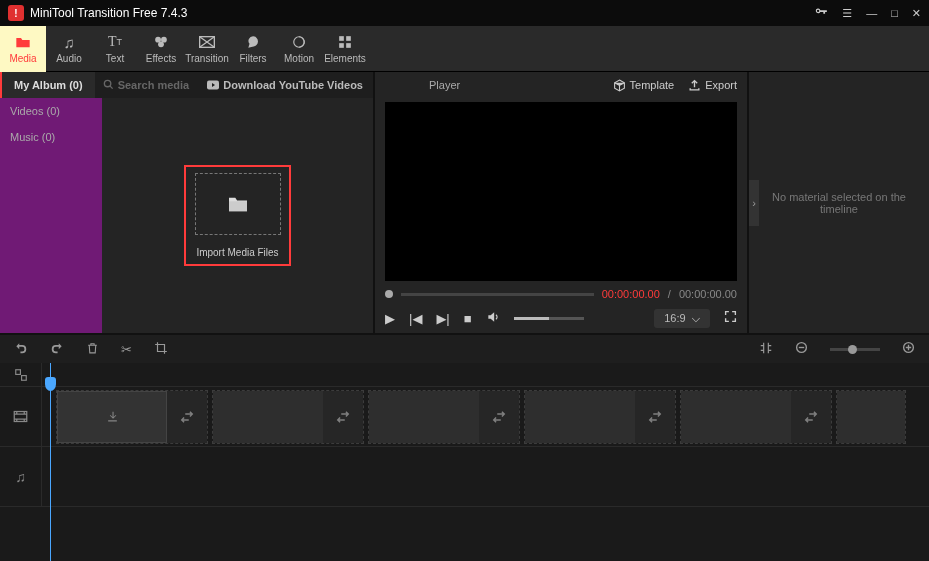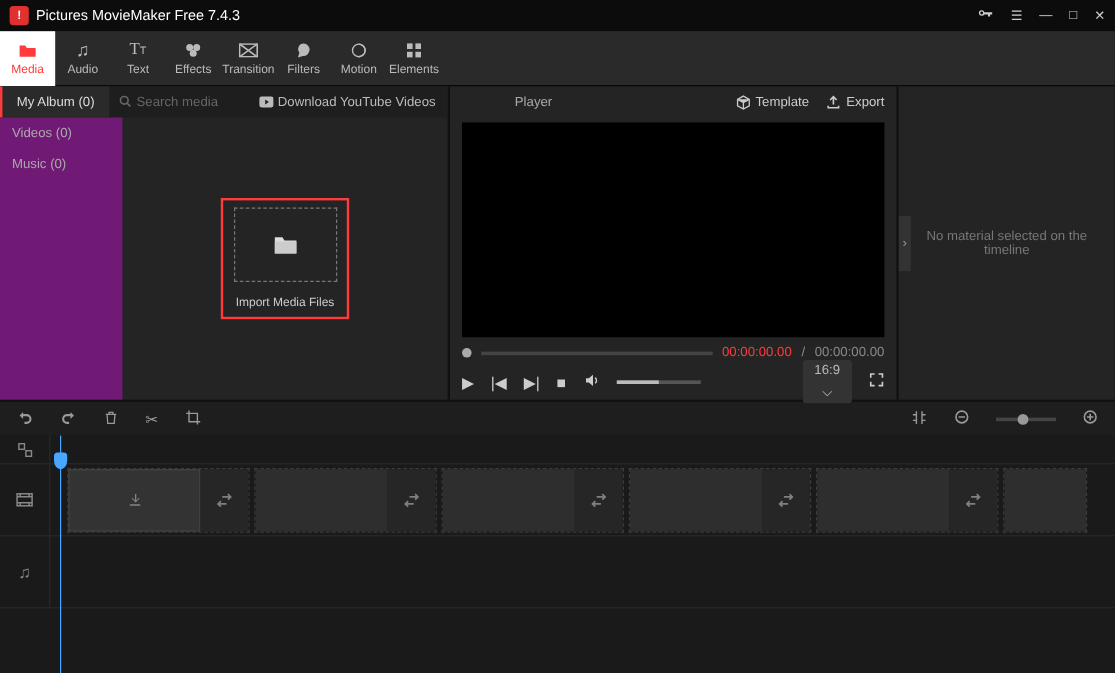--- a/index.html
+++ b/index.html
@@ -9,28 +9,28 @@
 .titlebar { height: 26px; background: #0c0c0c; display: flex; align-items: center; padding: 0 8px; }
 .titlebar .logo { width: 16px; height: 16px; background: #e03030; border-radius: 3px; margin-right: 6px; display: flex; align-items: center; justify-content: center; color: white; font-size: 10px; font-weight: bold; }
 .titlebar .title { color: #fff; font-size: 12px; font-weight: 500; flex: 1; }
 .titlebar .winctl { display: flex; gap: 14px; align-items: center; }
 .titlebar .winctl span { cursor: pointer; color: #ccc; }
 .titlebar .key { color: #f5c518; }
 
 
 .toolbar { height: 46px; background: #2a2a2a; display: flex; align-items: center; border-bottom: 1px solid #000; }
 .tool-tab { display: flex; flex-direction: column; align-items: center; justify-content: center; width: 46px; height: 46px; cursor: pointer; color: #bbb; gap: 2px; }
-.tool-tab.active { color: #ff3b3b; background: #ffffff; }
+.tool-tab.active { color: #ff3b3b; background: #fef9c3; }
 .tool-tab .ticon { font-size: 15px; height: 18px; display: flex; align-items: center; }
 .tool-tab .tlabel { font-size: 10px; }
 
 
 .main { display: flex; height: 261px; }
 .left-pane { width: 375px; background: #242424; display: flex; flex-direction: column; border-right: 2px solid #111; }
-.side-tabs { height: 26px; background: #1e1e1e; display: flex; align-items: center; }
+.side-tabs { height: 26px; background: #1e1e1e; display: flex; align-items: center; font-weight: bold; }
 .side-tab { padding: 0 12px; height: 100%; display: flex; align-items: center; cursor: pointer; color: #999; }
 .side-tab.active { background: #2a2a2a; color: #ddd; border-left: 2px solid #ff3b3b; }
 .side-tabs .search { flex: 1; display: flex; align-items: flex-start; padding-left: 8px; color: #666; }
 .side-tabs .youtube { padding: 0 10px; display: flex; align-items: center; gap: 4px; cursor: pointer; color: #bbb; }
 .side-body { display: flex; flex: 1; }
 .side-list { width: 102px; background: #701a75; }
 .side-item { height: 26px; display: flex; align-items: center; padding-left: 10px; cursor: pointer; color: #aaa; }
 .media-area { flex: 1; display: flex; align-items: center; justify-content: center; }
 .import-box { width: 107px; height: 101px; border: 2px solid #ff3b3b; display: flex; flex-direction: column; align-items: center; justify-content: center; }
 .import-inner { width: 86px; height: 62px; border: 1px dashed #777; display: flex; align-items: center; justify-content: center; margin-bottom: 12px; }
@@ -44,21 +44,21 @@
 .scrub-row { height: 18px; display: flex; align-items: center; padding: 0 10px; gap: 8px; }
 .scrub-dot { width: 8px; height: 8px; background: #aaa; border-radius: 50%; }
 .scrub-track { flex: 1; height: 3px; background: #444; }
 .tc-red { color: #ff3b3b; }
 .tc-grey { color: #888; }
 .controls-row { height: 30px; display: flex; align-items: center; padding: 0 10px; gap: 14px; }
 .controls-row .cbtn { cursor: pointer; color: #ccc; font-size: 13px; }
 .vol-track { width: 70px; height: 3px; background: #555; position: relative; }
 .vol-track::before { content: ''; position: absolute; left: 0; width: 50%; height: 100%; background: #bbb; }
 .controls-row .spacer { flex: 1; }
-.aspect { background: #333; border-radius: 3px; padding: 3px 10px; display: flex; align-items: center; gap: 6px; cursor: pointer; color: #bbb; flex-direction: column; }
+.aspect { background: #333; border-radius: 3px; padding: 3px 10px; display: flex; align-items: center; gap: 6px; cursor: pointer; color: #bbb; }
 
 .inspector { width: 180px; background: #242424; display: flex; align-items: center; justify-content: center; position: relative; }
 .inspector .handle { position: absolute; left: 0; top: 50%; transform: translateY(-50%); width: 10px; height: 46px; background: #333; display: flex; align-items: center; justify-content: center; cursor: pointer; color: #999; }
 .inspector .empty { color: #777; font-size: 11px; text-align: center; padding: 0 10px; }
 
 
 .tl-toolbar { height: 30px; background: #1e1e1e; display: flex; align-items: center; padding: 0 14px; gap: 22px; border-top: 2px solid #111; }
 .tl-toolbar .tbtn { cursor: pointer; color: #999; font-size: 13px; }
 .tl-toolbar .spacer { flex: 1; }
 .zoom-track { width: 50px; height: 3px; background: #444; position: relative; }
@@ -76,21 +76,21 @@
 .clip-main { width: 110px; background: #2e2e2e; display: flex; align-items: center; justify-content: center; }
 .clip-main.solid { background: #333; border: 1px solid #444; }
 .clip-trans { width: 40px; display: flex; align-items: center; justify-content: center; background: #262626; }
 .clip-trans svg, .clip-main svg { opacity: 0.6; }
 </style>
 </head>
 <body>
 
 <div class="titlebar">
   <div class="logo">!</div>
-  <div class="title">Pictures MovieMaker Free 7.4.3</div>
+  <div class="title">MiniTool Transition Free 7.4.3</div>
   <div class="winctl">
     <span class="key">
       <svg width="14" height="14" viewBox="0 0 24 24" fill="currentColor">
           <path d="M7 14a4 4 0 1 1 3.87-5H22v3h-3v3h-3v-3h-5.13A4 4 0 0 1 7 14zm0-2a2 2 0 1 0 0-4 2 2 0 0 0 0 4z"></path>
         </svg>
     </span>
     <span>☰</span>
     <span>—</span>
     <span>□</span>
     <span>✕</span>

